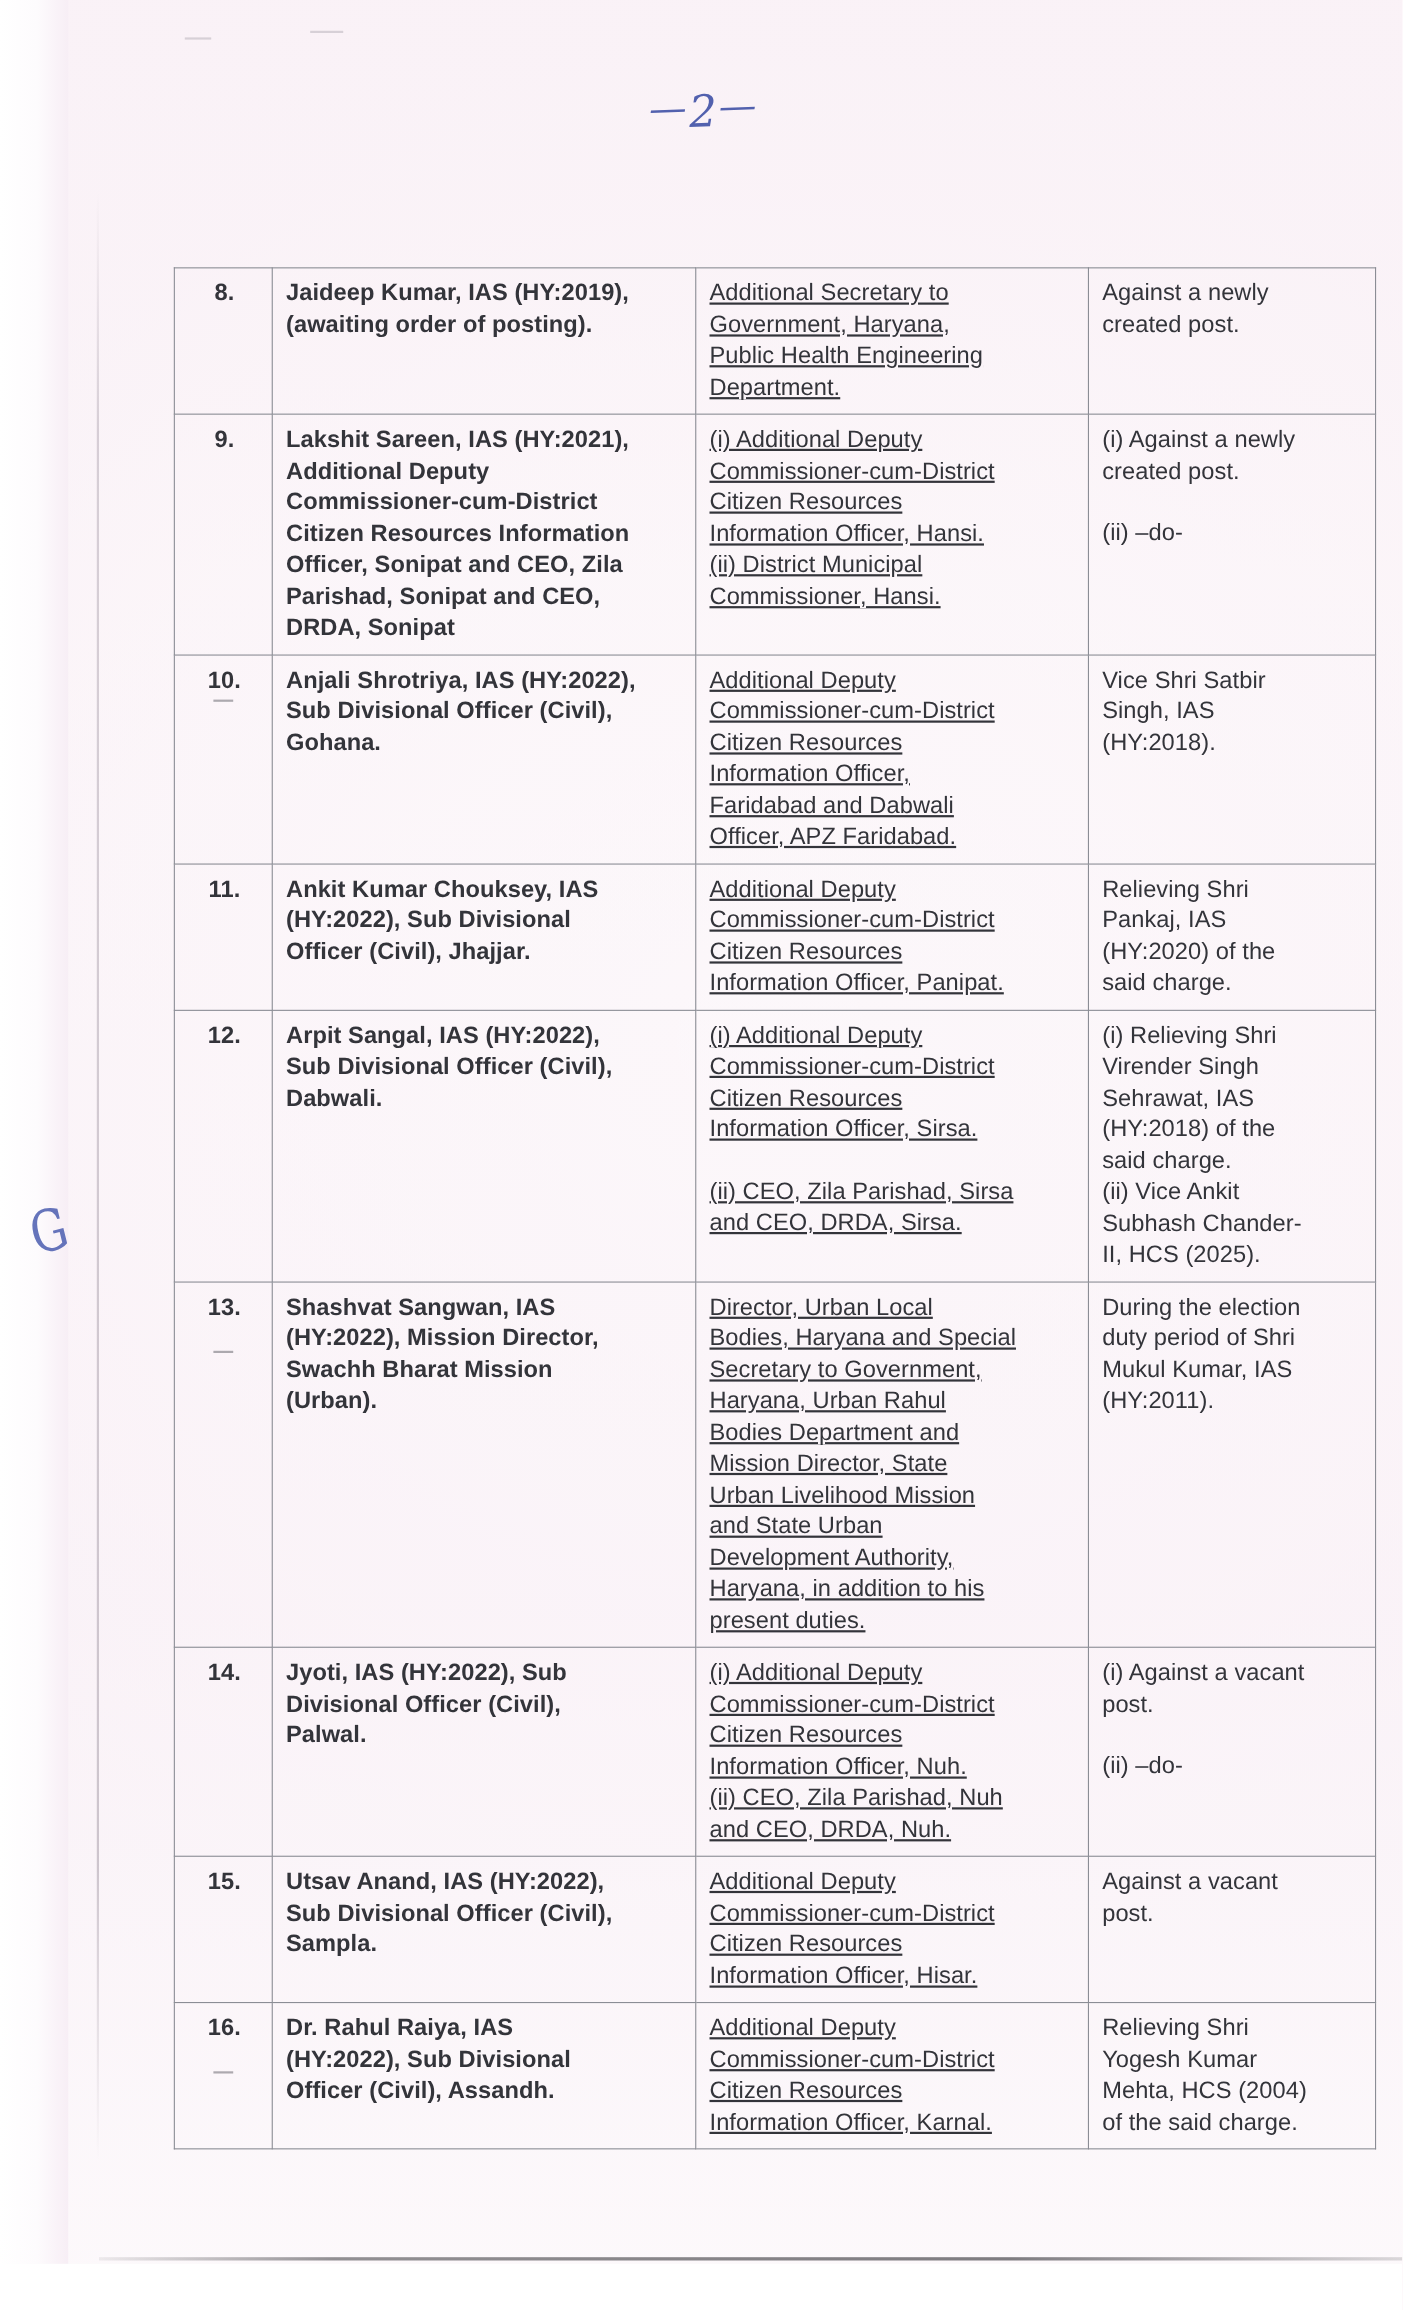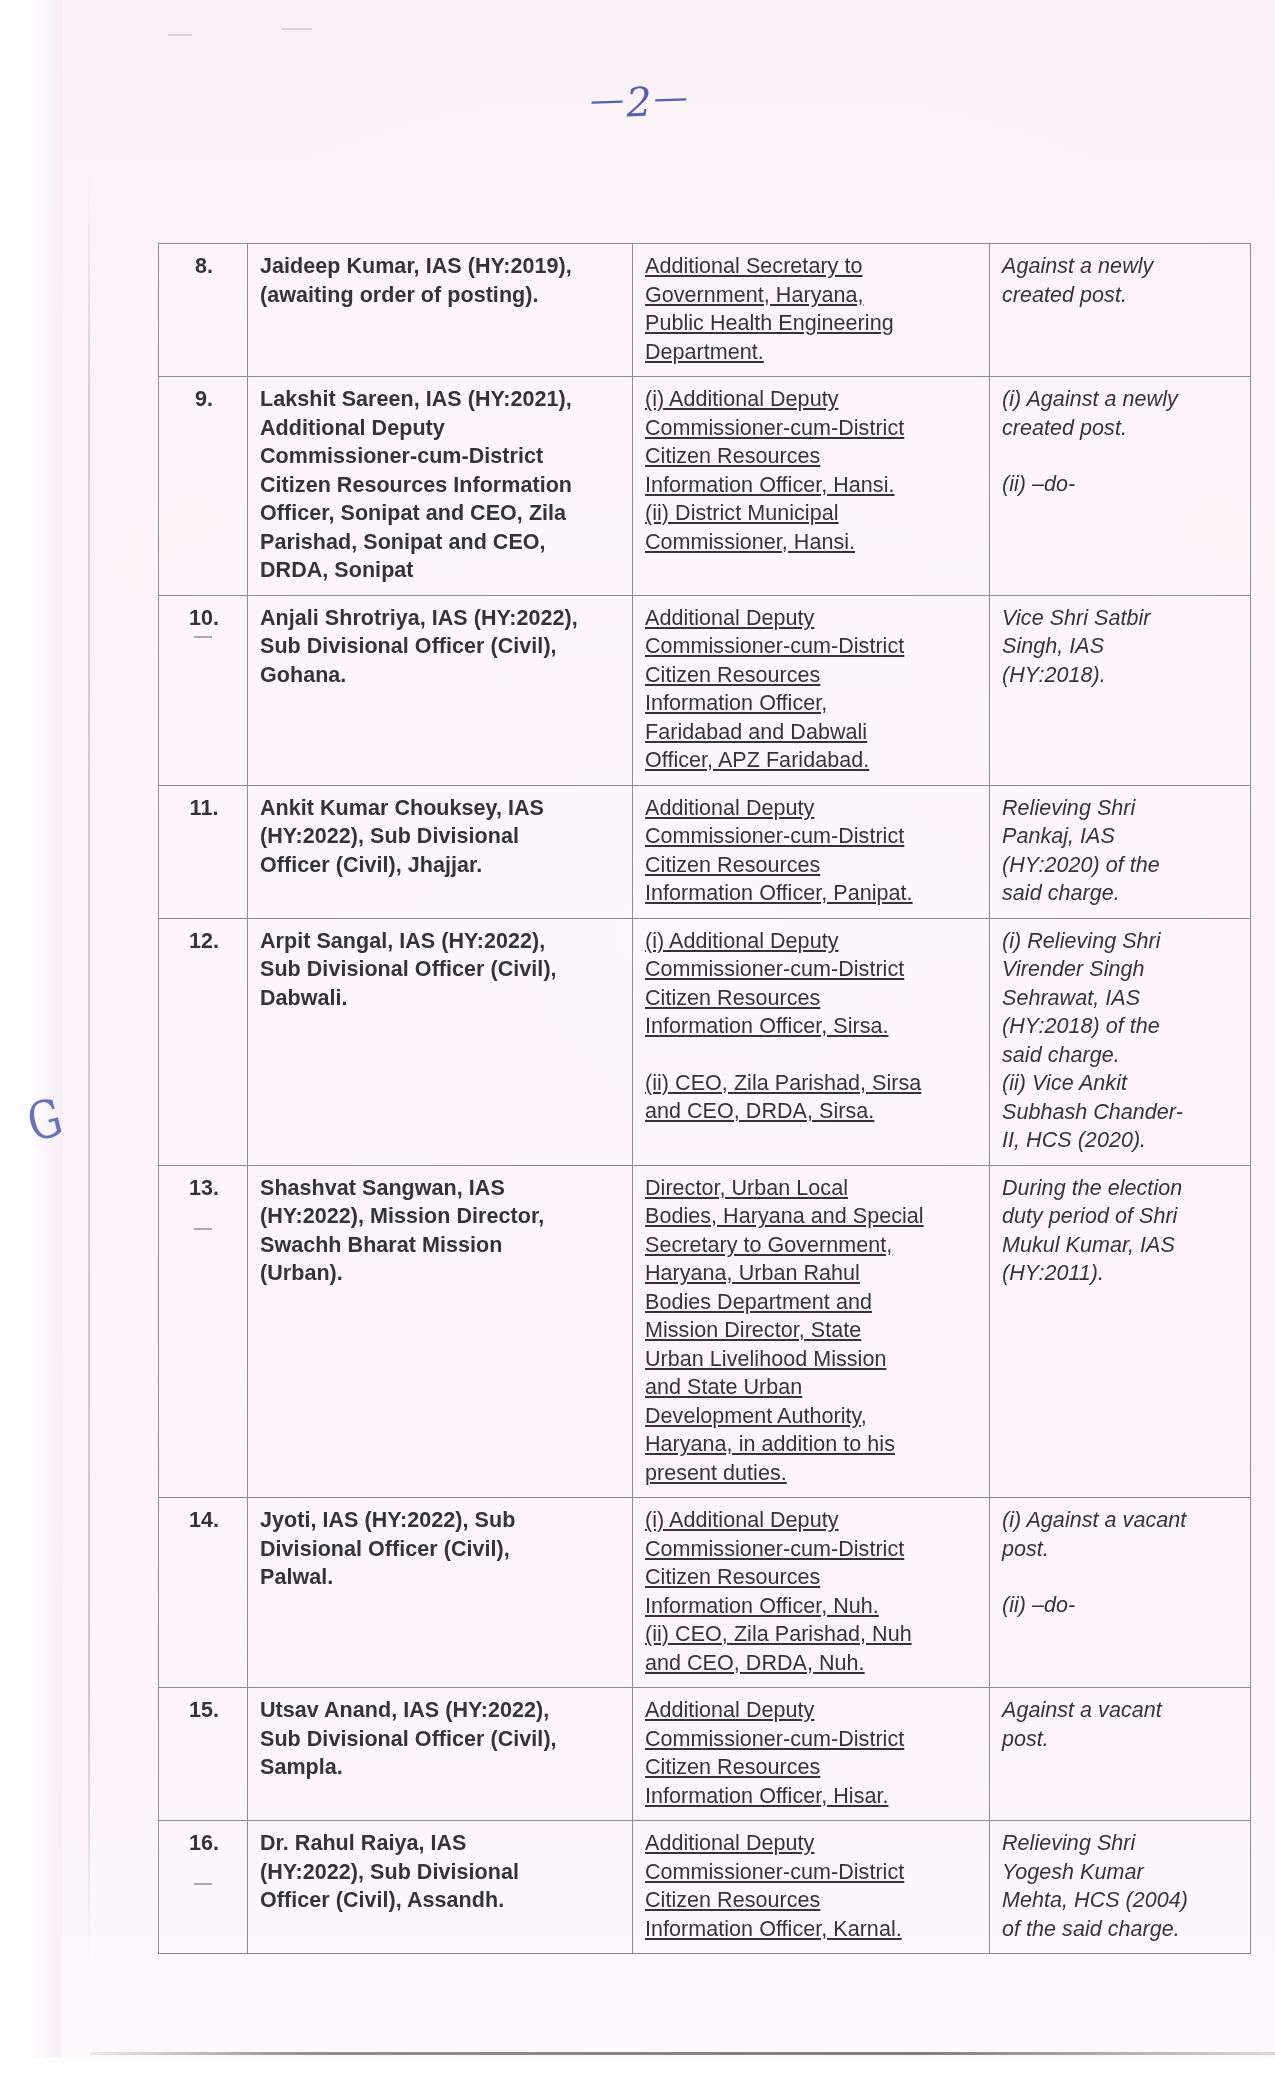--- a/index.html
+++ b/index.html
@@ -119,21 +119,21 @@
   td.c-sr {
     width: 66px;
     text-align: center;
     font-weight: bold;
     padding-left: 6px;
     padding-right: 6px;
     position: relative;
   }
   td.c-name { width: 362px; font-weight: bold; }
   td.c-post { width: 334px; text-decoration: underline; }
-  td.c-remark { width: 238px; font-style: italic; }
+  td.c-remark { width: 238px; }
 
   .cell-line { display: block; }
   .gap-line { display: block; height: 28px; }
 
   
   .sr-dash {
     position: absolute;
     left: 50%;
     transform: translateX(-50%);
     top: 40px;
@@ -275,21 +275,21 @@
             <span class="cell-line">and CEO, DRDA, Sirsa.</span>
           </td>
           <td class="c-remark">
             <span class="cell-line">(i) Relieving Shri</span>
             <span class="cell-line">Virender Singh</span>
             <span class="cell-line">Sehrawat, IAS</span>
             <span class="cell-line">(HY:2018) of the</span>
             <span class="cell-line">said charge.</span>
             <span class="cell-line">(ii) Vice Ankit</span>
             <span class="cell-line">Subhash Chander-</span>
-            <span class="cell-line">II, HCS (2020).</span>
+            <span class="cell-line">II, HCS (2025).</span>
           </td>
         </tr>
 
         <tr>
           <td class="c-sr">
             <span>13.</span>
             <span class="sr-dash low"></span>
           </td>
           <td class="c-name">
             <span class="cell-line">Shashvat Sangwan, IAS</span>

